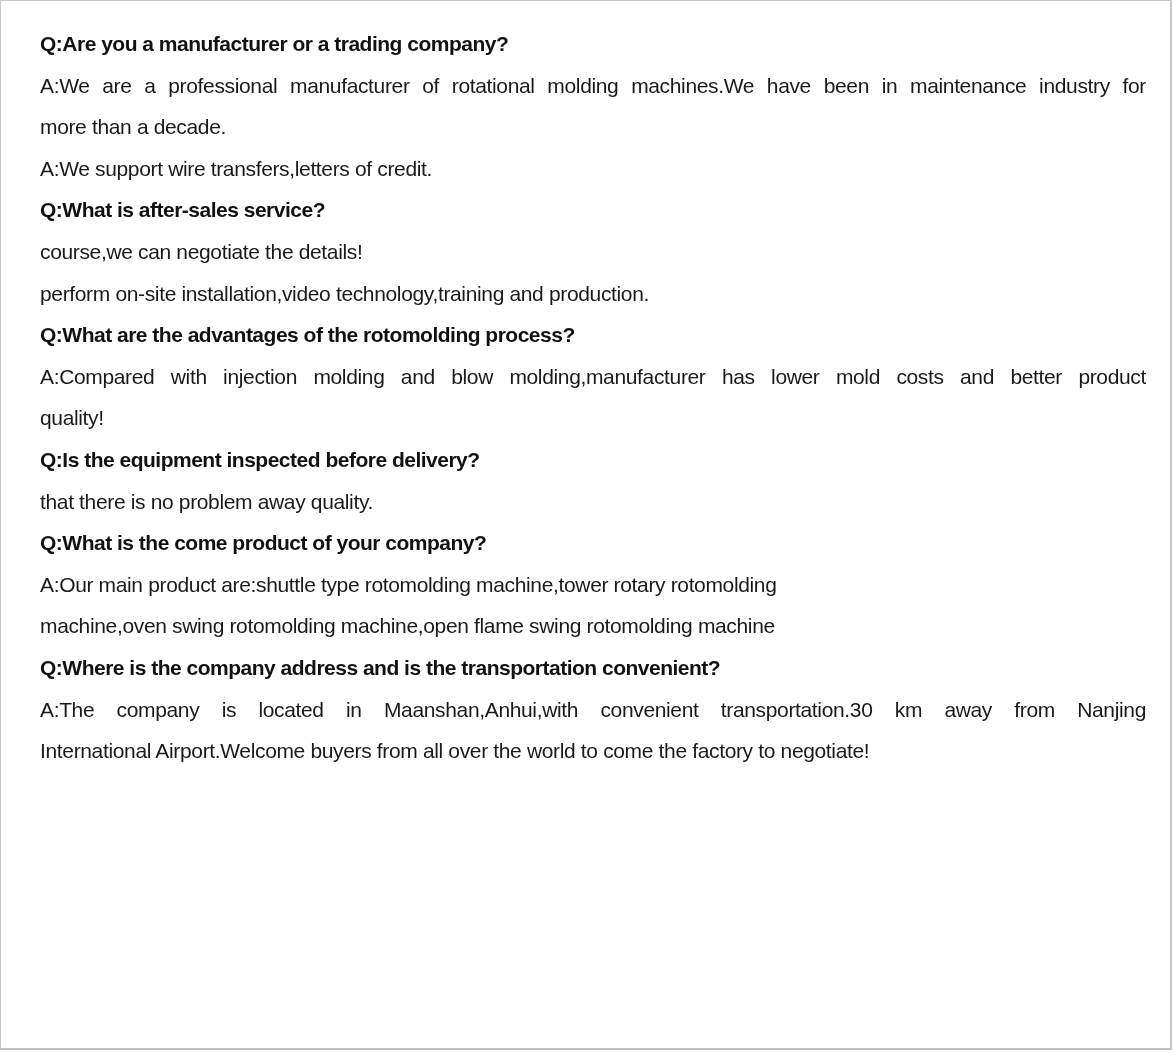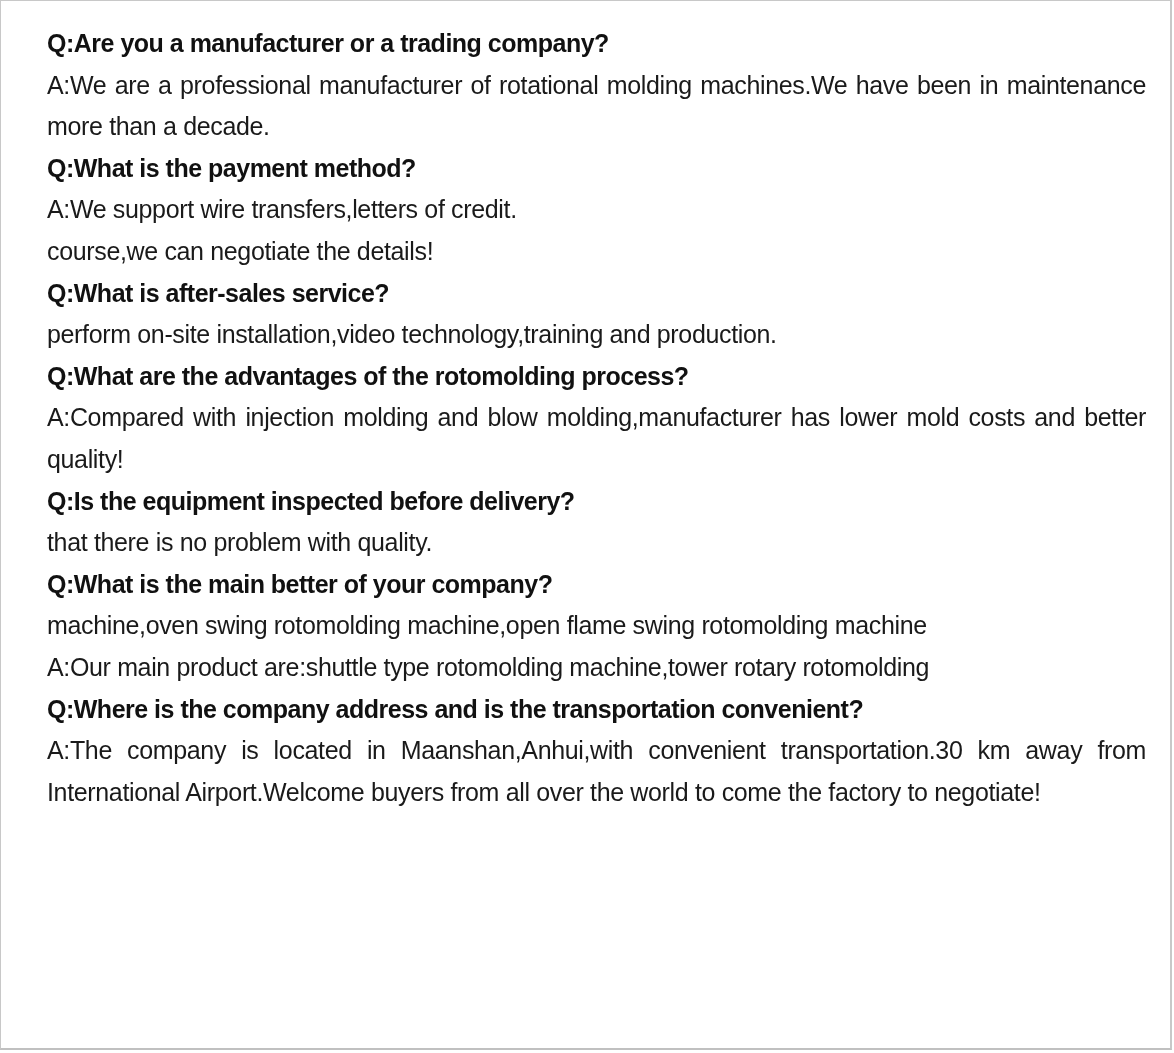--- a/index.html
+++ b/index.html
@@ -5,54 +5,52 @@
     html, body { margin: 0; padding: 0; background: #ffffff; }
     body { width: 1174px; height: 1053px; position: relative; overflow: hidden; }
     .frame {
       position: absolute; left: 0; top: 0; width: 1172px; height: 1050px;
       border: 1px solid #c8c8c8; border-right: 2px solid #c8c8c8; border-bottom: 2px solid #c0c0c0;
       box-sizing: border-box; background: #fff;
     }
     .content { position: absolute; left: 39px; top: 22px; width: 1106px; }
     .line {
       height: 41.6px; line-height: 41.6px; white-space: nowrap;
-      font-family: "Liberation Sans", sans-serif; font-size: 25px; color: #1a1a1a;
+      font-family: "Liberation Sans", sans-serif; font-size: 21px; color: #1a1a1a;
       letter-spacing: -0.35px;
-      margin-left: 7px;
     }
     .line.q { font-weight: bold; color: #111; letter-spacing: -0.5px; }
     .line.justify { text-align: justify; text-align-last: justify; white-space: normal; overflow: hidden; }
   </style>
 </head>
 <body>
 
 <div class="frame">
   <div class="content">
 
     <div class="line q">Q:Are you a manufacturer or a trading company?</div>
     <div class="line justify">A:We are a professional manufacturer of rotational molding machines.We have been in maintenance industry for</div>
     <div class="line">more than a decade.</div>
 
-    <div class="line q">Q:What is the payment method?</div>
     <div class="line">A:We support wire transfers,letters of credit.</div>
 
+    <div class="line q">Q:What is after-sales service?</div>
+
     <div class="line">course,we can negotiate the details!</div>
-
-    <div class="line q">Q:What is after-sales service?</div>
     <div class="line">perform on-site installation,video technology,training and production.</div>
 
     <div class="line q">Q:What are the advantages of the rotomolding process?</div>
     <div class="line justify">A:Compared with injection molding and blow molding,manufacturer has lower mold costs and better product</div>
     <div class="line">quality!</div>
 
     <div class="line q">Q:Is the equipment inspected before delivery?</div>
-    <div class="line">that there is no problem with quality.</div>
+    <div class="line">that there is no problem away quality.</div>
 
-    <div class="line q">Q:What is the main better of your company?</div>
+    <div class="line q">Q:What is the come product of your company?</div>
+    <div class="line">A:Our main product are:shuttle type rotomolding machine,tower rotary rotomolding</div>
     <div class="line">machine,oven swing rotomolding machine,open flame swing rotomolding machine</div>
-    <div class="line">A:Our main product are:shuttle type rotomolding machine,tower rotary rotomolding</div>
 
     <div class="line q">Q:Where is the company address and is the transportation convenient?</div>
     <div class="line justify">A:The company is located in Maanshan,Anhui,with convenient transportation.30 km away from Nanjing</div>
     <div class="line">International Airport.Welcome buyers from all over the world to come the factory to negotiate!</div>
 
   </div>
 </div>
 
 </body></html>

